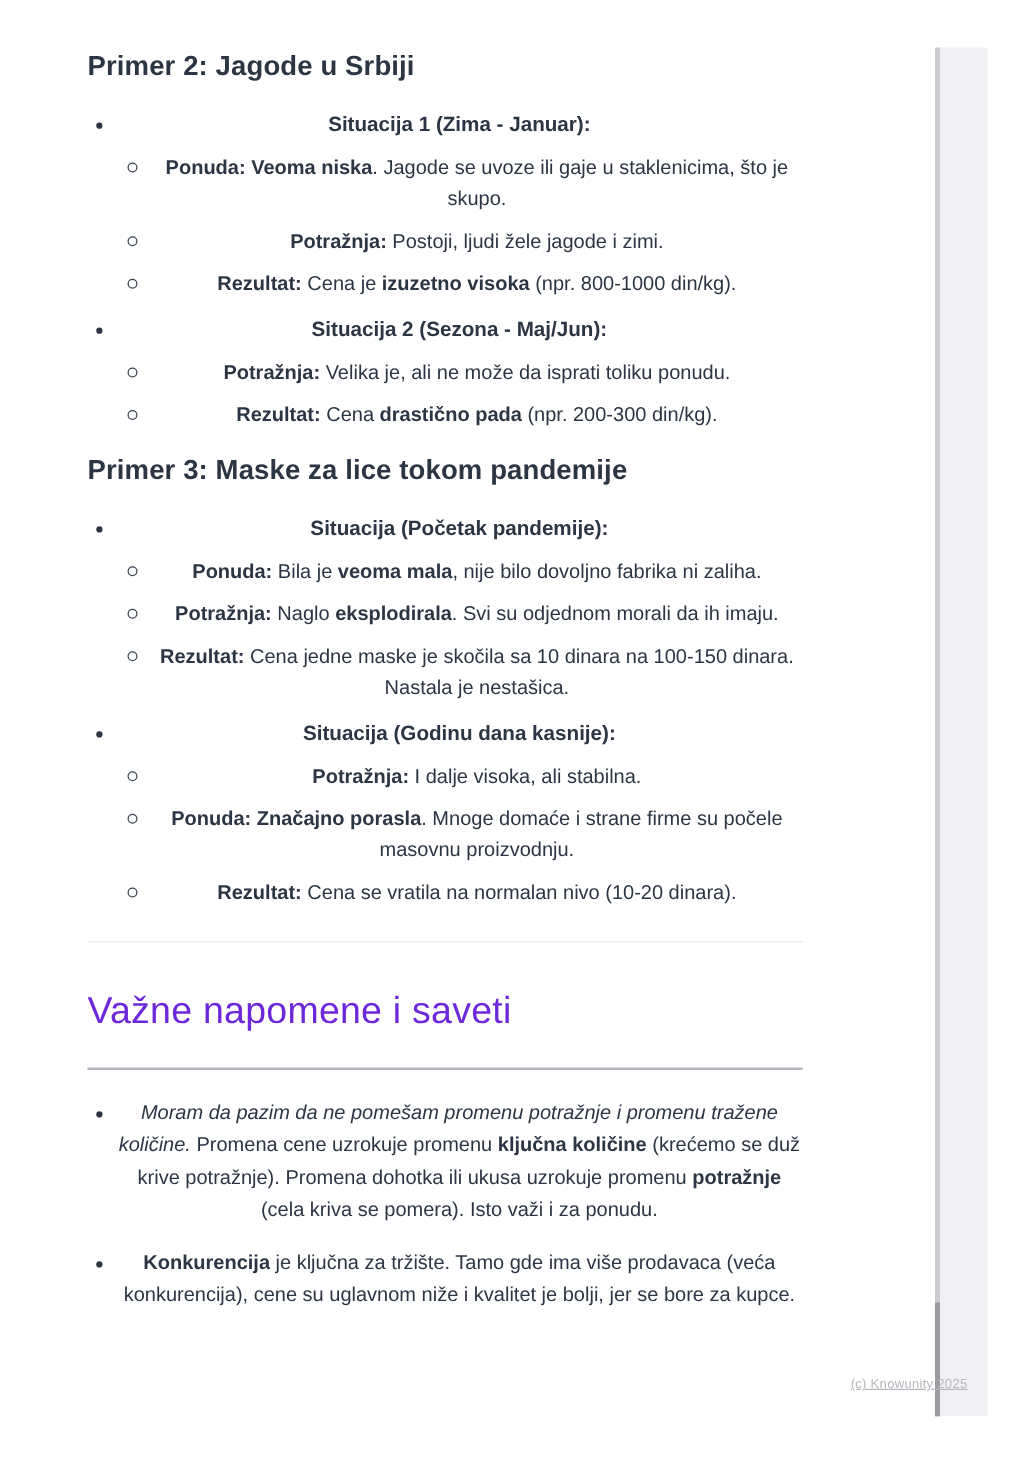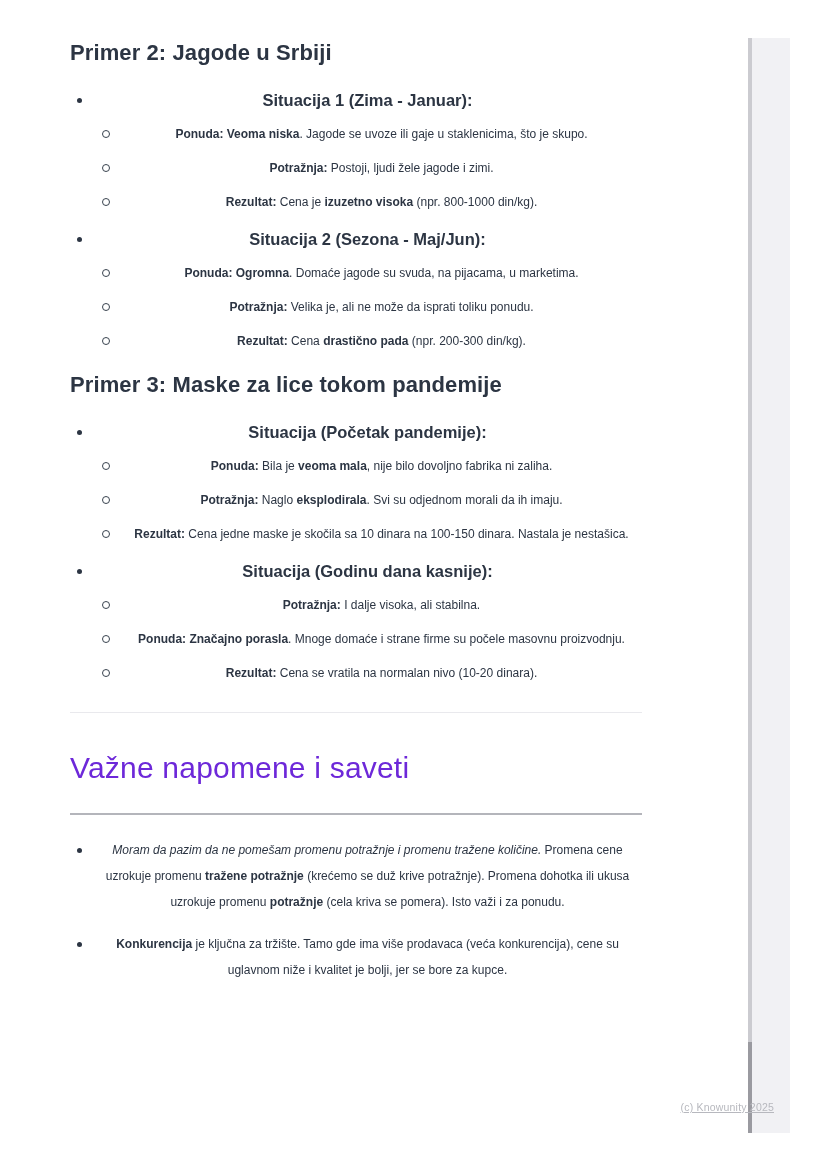--- a/index.html
+++ b/index.html
@@ -12,21 +12,21 @@
   .h4{font-size:22px;font-weight:700;line-height:25px;margin:0 0 23px 0;letter-spacing:.1px;}
   .h4.gap-top{margin-top:18px;}
   ul{list-style:none;margin:0;padding:0;}
   .l1{margin:0;}
   .li1{position:relative;padding-left:23px;margin:0 0 12px 0;text-align:center;}
   .m1{position:absolute;left:7px;top:10px;width:5px;height:5px;border-radius:50%;background:#2c3543;}
   .head1{font-weight:700;font-size:16.5px;line-height:25px;}
   .l2{padding-left:4px;}
   .li2{position:relative;padding-left:24px;margin:9px 0 0 0;font-size:16px;line-height:25px;}
   .m2{position:absolute;left:5px;top:8px;width:6px;height:6px;border-radius:50%;border:1.5px solid #39434f;background:#fff;}
-  .para{font-size:12px;line-height:25px;}
+  .para{font-size:16px;line-height:25px;}
   .rb{font-weight:700;}
   .ri{font-style:italic;}
   .divider{border:none;border-top:1px solid #e9e9ed;margin:26px 0 0 0;}
   .h2{font-size:30px;font-weight:400;line-height:38px;margin:36px 0 26px 0;letter-spacing:.2px;color:#6d28d9;}
   .h2rule{border:none;border-top:2px solid #b4b5bb;margin:0 0 22px 0;}
   .notes .li1{margin-bottom:16px;}
   .notes .para{line-height:26px;}
   .notes .m1{top:11px;}
   
   .side-panel{position:absolute;left:752px;top:38px;width:38px;height:1095px;background:#f1f1f4;}
@@ -57,24 +57,20 @@
         <li class="li2">
             <span class="m2"></span>
             <div class="para"><span class="rb">Rezultat:</span><span> Cena je </span><span class="rb">izuzetno visoka</span><span> (npr. 800-1000 din/kg).</span></div>
           </li>
       </ul>
     </li>
     <li class="li1">
       <span class="m1"></span>
       <div class="head1"><span class="rb">Situacija 2 (Sezona - Maj/Jun):</span></div>
       <ul class="l2">
-        <li class="li2">
-            <span class="m2"></span>
-            <div class="para"><span class="rb">Ponuda: Ogromna</span><span>. Domaće jagode su svuda, na pijacama, u marketima.</span></div>
-          </li>
         <li class="li2">
             <span class="m2"></span>
             <div class="para"><span class="rb">Potražnja:</span><span> Velika je, ali ne može da isprati toliku ponudu.</span></div>
           </li>
         <li class="li2">
             <span class="m2"></span>
             <div class="para"><span class="rb">Rezultat:</span><span> Cena </span><span class="rb">drastično pada</span><span> (npr. 200-300 din/kg).</span></div>
           </li>
       </ul>
     </li>
@@ -122,21 +118,21 @@
   </ul>
 
   <hr class="divider">
 
   <h2 class="h2">Važne napomene i saveti</h2>
   <hr class="h2rule">
 
   <ul class="l1 notes">
     <li class="li1">
       <span class="m1"></span>
-      <div class="para"><span class="ri">Moram da pazim da ne pomešam promenu potražnje i promenu tražene količine.</span><span> Promena cene uzrokuje promenu </span><span class="rb">tražene potražnje</span><span> (krećemo se duž krive potražnje). Promena dohotka ili ukusa uzrokuje promenu </span><span class="rb">potražnje</span><span> (cela kriva se pomera). Isto važi i za ponudu.</span></div>
+      <div class="para"><span class="ri">Moram da pazim da ne pomešam promenu potražnje i promenu tražene količine.</span><span> Promena cene uzrokuje promenu </span><span class="rb">ključna količine</span><span> (krećemo se duž krive potražnje). Promena dohotka ili ukusa uzrokuje promenu </span><span class="rb">potražnje</span><span> (cela kriva se pomera). Isto važi i za ponudu.</span></div>
     </li>
     <li class="li1">
       <span class="m1"></span>
       <div class="para"><span class="rb">Konkurencija</span><span> je ključna za tržište. Tamo gde ima više prodavaca (veća konkurencija), cene su uglavnom niže i kvalitet je bolji, jer se bore za kupce.</span></div>
     </li>
   </ul>
 
 </div>
 
 <div class="side-panel"></div>

